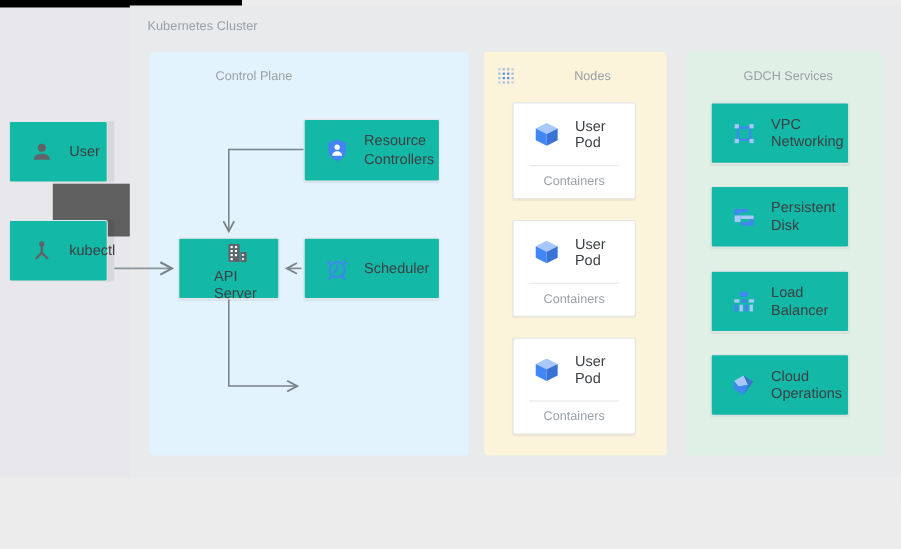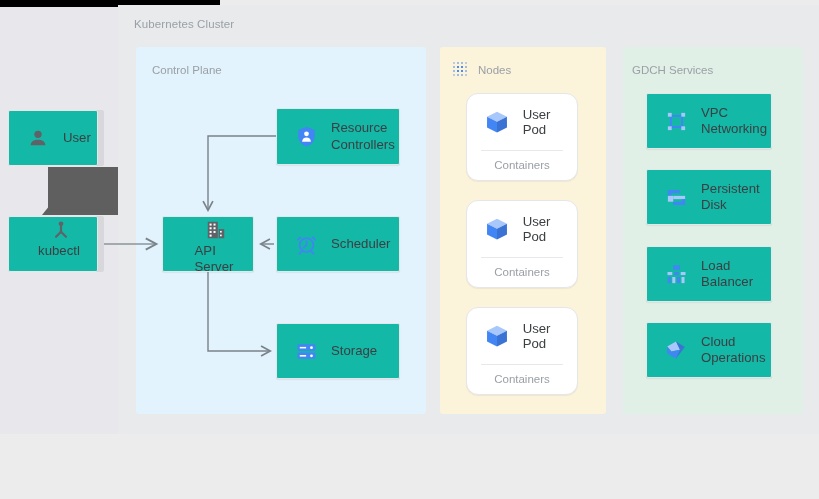--- a/index.html
+++ b/index.html
@@ -56,20 +56,21 @@
   
   .zone {
     position: absolute;
     border-radius: 3px;
   }
   .zone-title {
     position: absolute;
     font-size: 11.5px;
     color: #9aa0a6;
     white-space: nowrap;
+    margin-left: 44px;
   }
 
   .zone-control  { left: 136px; top: 47px;  width: 290px; height: 367px; background: #e2f3fd; }
   .zone-nodes    { left: 440px; top: 47px;  width: 166px; height: 367px; background: #fcf3db; }
   .zone-gdch     { left: 623px; top: 47px;  width: 180px; height: 367px; background: #e1f0e7; }
 
   .title-control { left: 152px; top: 64px; }
   .title-nodes   { left: 478px; top: 64px; }
   .title-gdch    { left: 632px; top: 64px; text-align: center; }
 
@@ -104,21 +105,21 @@
     font-size: 13.2px;
     color: #3c4043;
     line-height: 1.22;
     white-space: pre-line;
   }
 
   
   .card-left { box-shadow: 6px 0 0 0 rgba(0,0,0,.065); }
 
   .c-user    { left: 8px;  top: 110px; width: 90px;  height: 56px; }
-  .c-kubectl { left: 8px;  top: 216px; width: 90px;  height: 56px; flex-direction: column; }
+  .c-kubectl { left: 8px;  top: 200px; width: 90px;  height: 56px; }
 
   
   .dark-overlay {
     position: absolute;
     left: 48px; top: 167px;
     width: 70px; height: 48px;
     background: #5f5f5f;
   }
   .dark-overlay::after {
     content: "";
@@ -134,21 +135,21 @@
   .c-api     { left: 162px; top: 216px; width: 92px;  height: 56px; flex-direction: column; }
   .c-rescon  { left: 276px; top: 108px; width: 124px; height: 57px; }
   .c-sched   { left: 276px; top: 216px; width: 124px; height: 56px; }
   .c-storage { left: 276px; top: 323px; width: 124px; height: 56px; }
 
   
   .pod {
     position: absolute;
     background: #ffffff;
     border: 1px solid #e4e6e8;
-    border-radius: 12px;
+    border-radius: 2px;
     box-sizing: border-box;
     box-shadow: 0 1px 1px rgba(60,64,67,.07);
   }
   .pod-head {
     display: flex;
     align-items: center;
     height: 56px;
   }
   .pod-head .ico {
     width: 28px; height: 28px;
@@ -310,33 +311,20 @@
       <svg viewBox="0 0 24 24" width="23" height="23">
         <path d="M12 1.8 L20.6 5.2 V11.5 C20.6 17 16.9 21 12 22.4 C7.1 21 3.4 17 3.4 11.5 V5.2 Z" fill="#4285f4"></path>
         <circle cx="12" cy="9.2" r="2.5" fill="#ffffff"></circle>
         <path d="M7.4 17.4c0-2.7 2.1-4.3 4.6-4.3s4.6 1.6 4.6 4.3z" fill="#ffffff"></path>
       </svg>
     </span>
     <span class="lbl">Resource
 Controllers</span>
   </div>
 
-  <div class="card c-storage">
-    <span class="ico">
-      <svg viewBox="0 0 24 24" width="23" height="23">
-        <rect x="2.6" y="4.5" width="18.8" height="6.6" rx="1" fill="#4285f4"></rect>
-        <rect x="2.6" y="13" width="18.8" height="6.6" rx="1" fill="#4285f4"></rect>
-        <rect x="5" y="7.2" width="6.6" height="1.6" fill="#ffffff"></rect>
-        <rect x="5" y="15.7" width="6.6" height="1.6" fill="#ffffff"></rect>
-        <circle cx="17.2" cy="8" r="1.5" fill="#ffffff"></circle>
-        <circle cx="17.2" cy="16.5" r="1.5" fill="#ffffff"></circle>
-      </svg>
-    </span>
-    <span class="lbl">Storage</span>
-  </div>
 
   <div class="pod pod1">
     <div class="pod-head">
       <span class="ico">
         <svg viewBox="0 0 24 24" width="26" height="26">
           <path d="M12 2.6 L21.2 7.2 L12 11.8 L2.8 7.2 Z" fill="#a8c7fa"></path>
           <path d="M2.8 7.2 L12 11.8 L12 21.6 L2.8 17 Z" fill="#4285f4"></path>
           <path d="M21.2 7.2 L12 11.8 L12 21.6 L21.2 17 Z" fill="#3b73d4"></path>
         </svg>
       </span>

